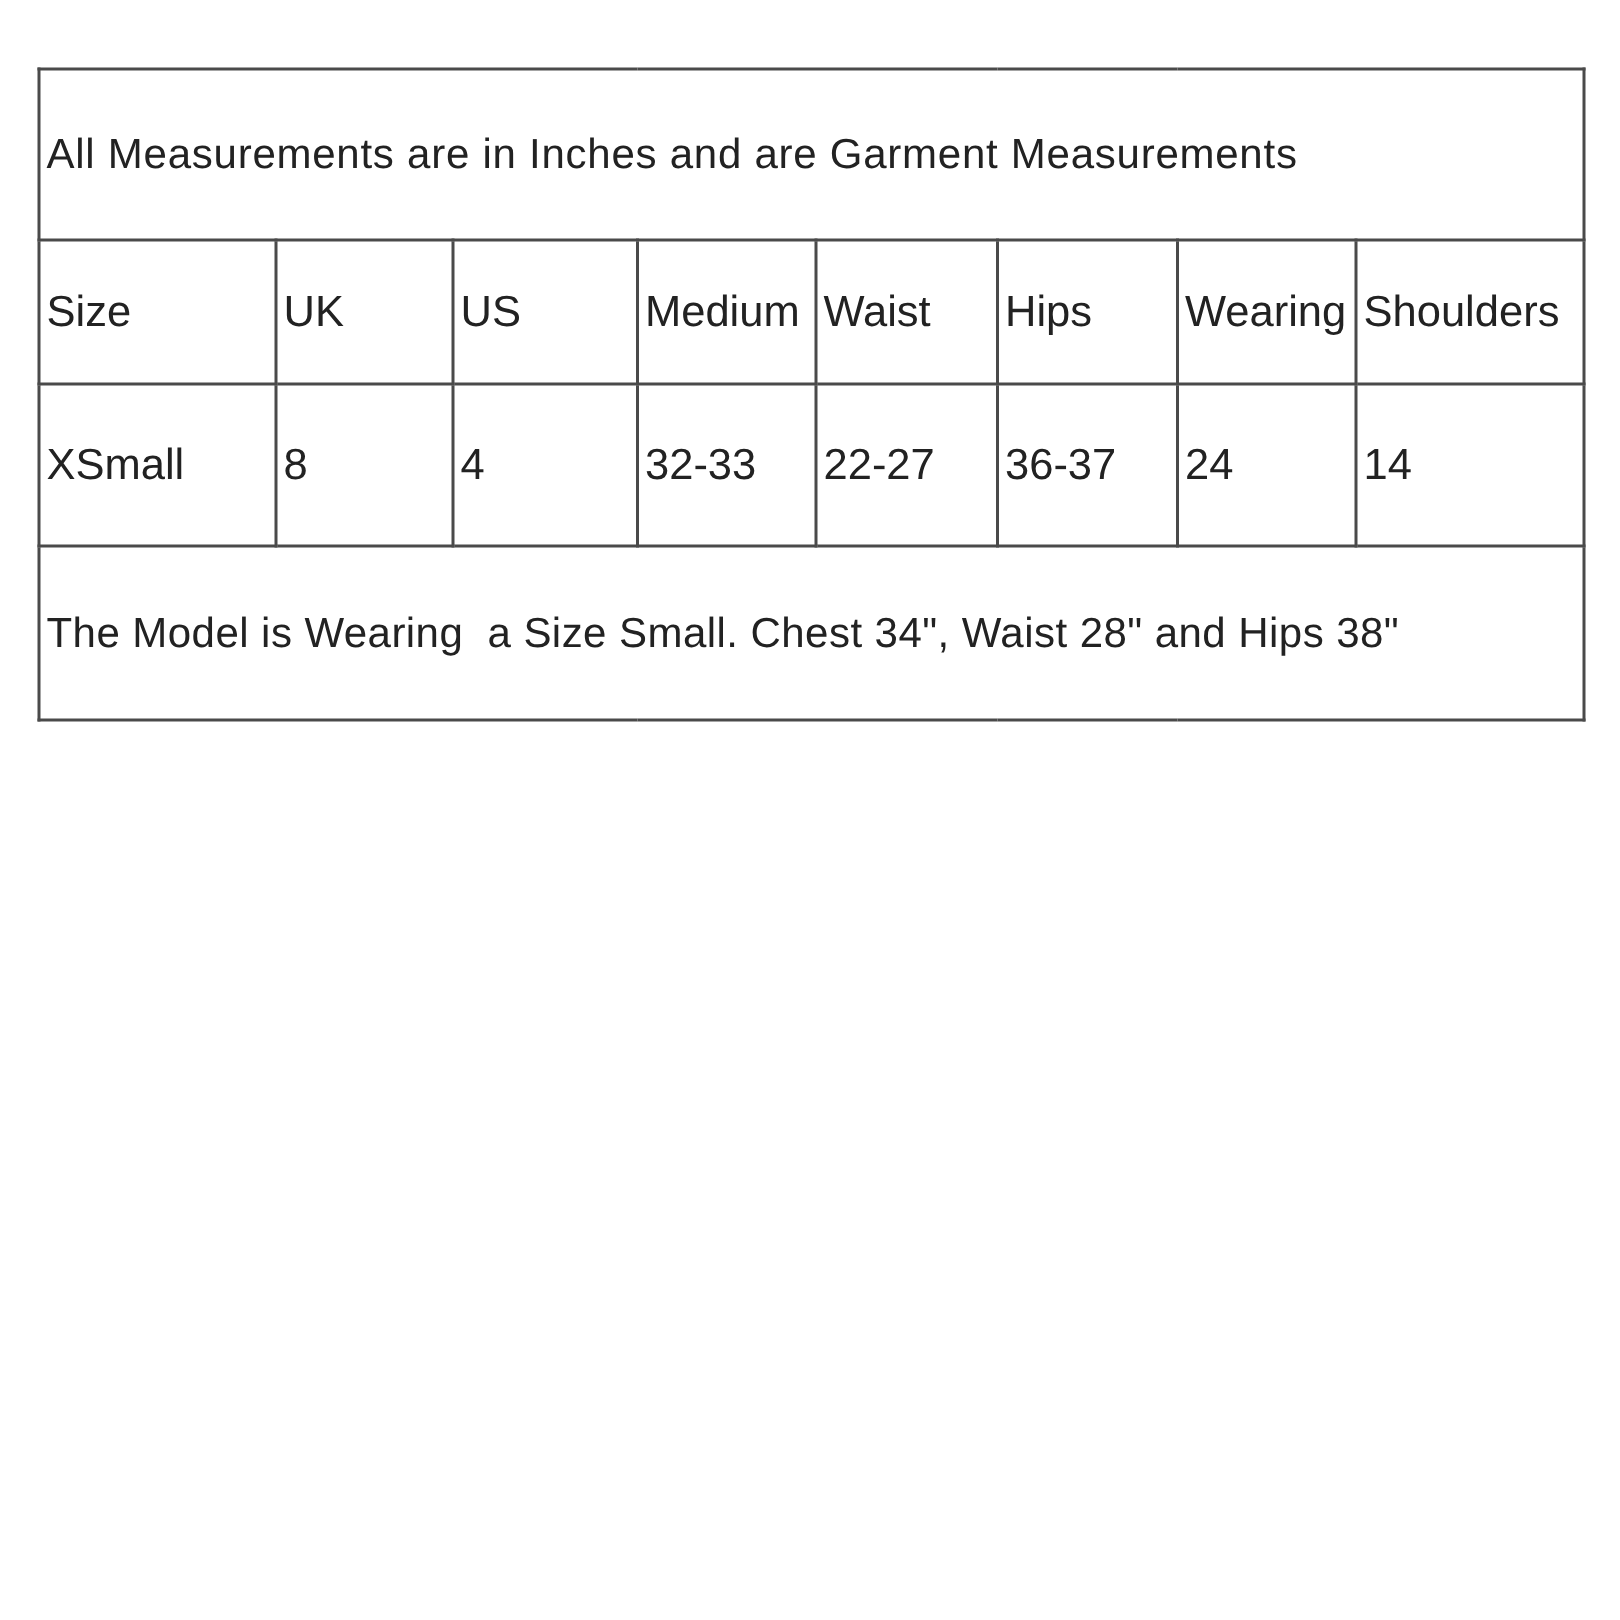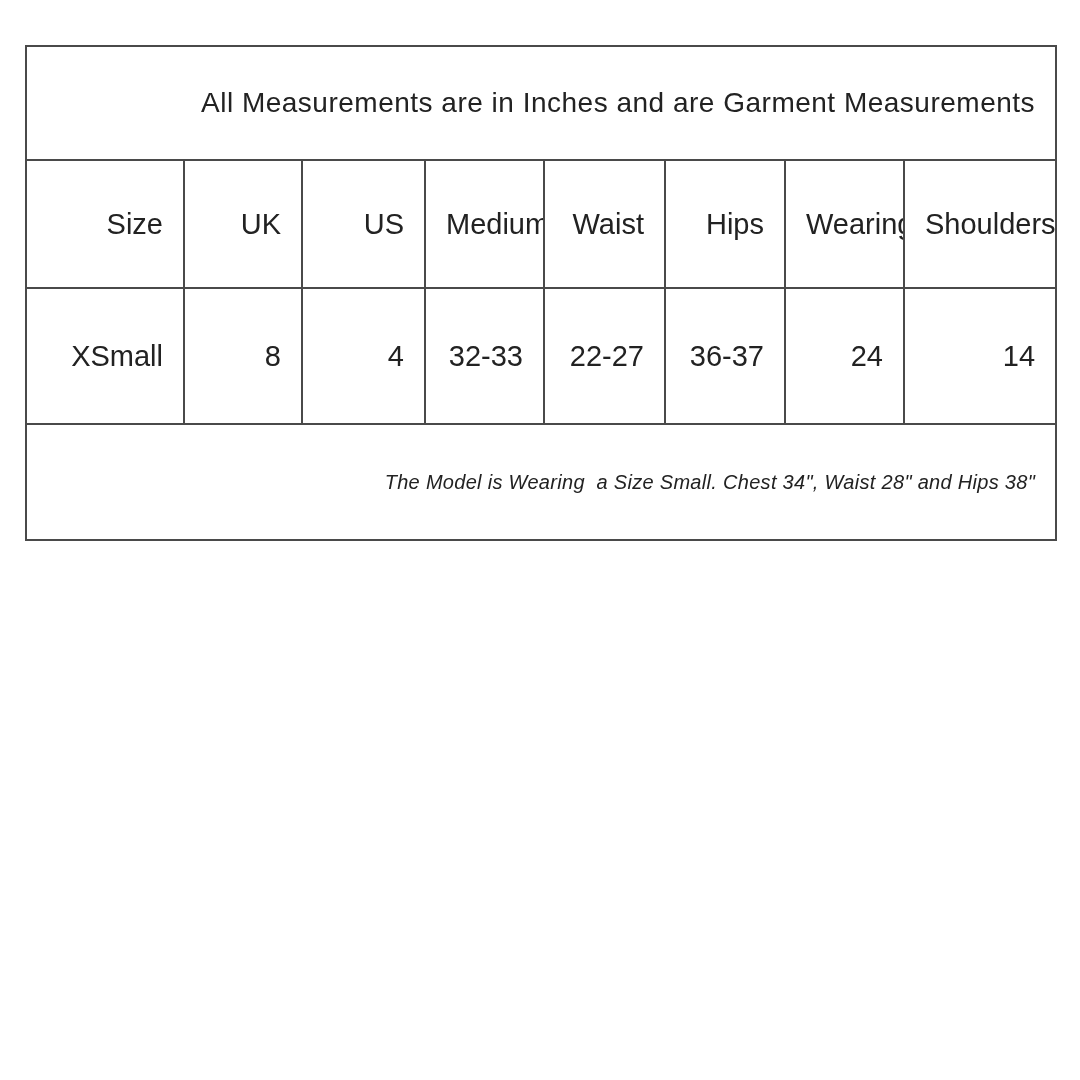--- a/index.html
+++ b/index.html
@@ -23,52 +23,51 @@
   table.size-chart {
     border-collapse: collapse;
     table-layout: fixed;
     width: 1030px;
     background: var(--bg-color);
     color: var(--text-color);
   }
   table.size-chart th,
   table.size-chart td {
     border: 2px solid var(--border-color);
-    text-align: right;
+    text-align: left;
     vertical-align: middle;
-    padding: 0 20px;
+    padding: 0 4px;
     overflow: hidden;
   }
   tr.title-row { height: 114px; }
-  tr.header-row { height: 128px; }
-  tbody tr { height: 136px; }
+  tr.header-row { height: 96px; }
+  tbody tr { height: 108px; }
   tr.footer-row { height: 116px; }
   .title-cell {
     font-size: 28px;
     font-weight: 500;
     letter-spacing: 0.5px;
     color: var(--text-color);
   }
   th {
     font-size: 29px;
     font-weight: 500;
     color: var(--text-color);
   }
   td {
     font-size: 29px;
     font-weight: 500;
     color: var(--text-color);
   }
   .footer-cell {
-    font-size: 20px;
+    font-size: 28px;
     font-weight: 500;
     letter-spacing: 0.3px;
     white-space: pre-wrap;
     color: var(--text-color);
-    font-style: italic;
   }
 </style>
 </head>
 <body>
 
 <div class="chart-wrap">
   <table class="size-chart">
     <colgroup>
       <col style="width:158px">
       <col style="width:118px">

